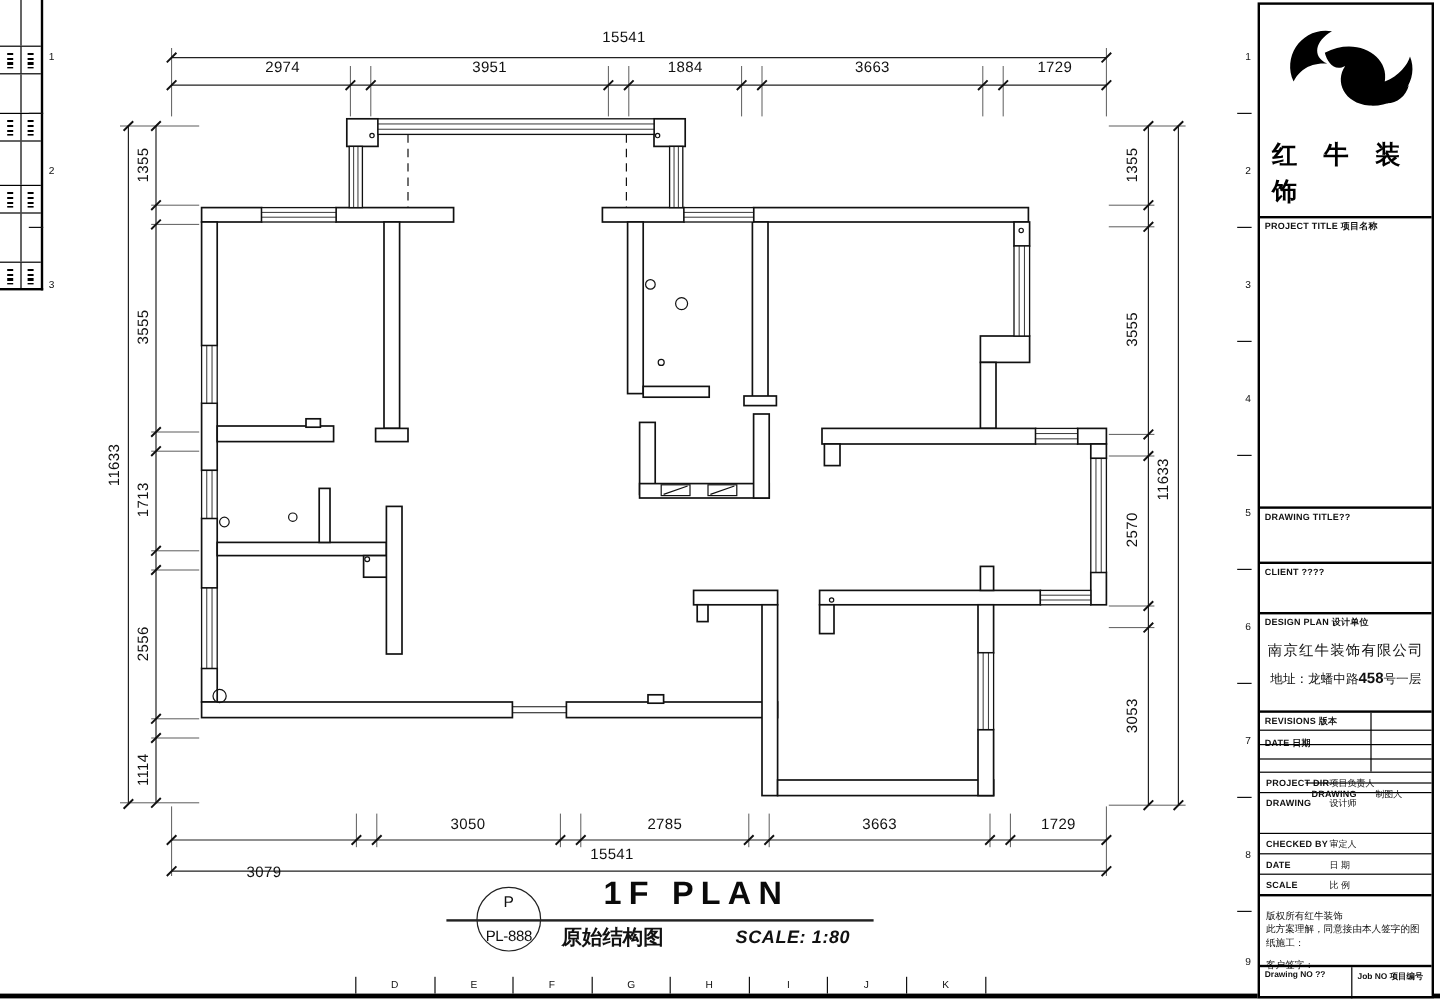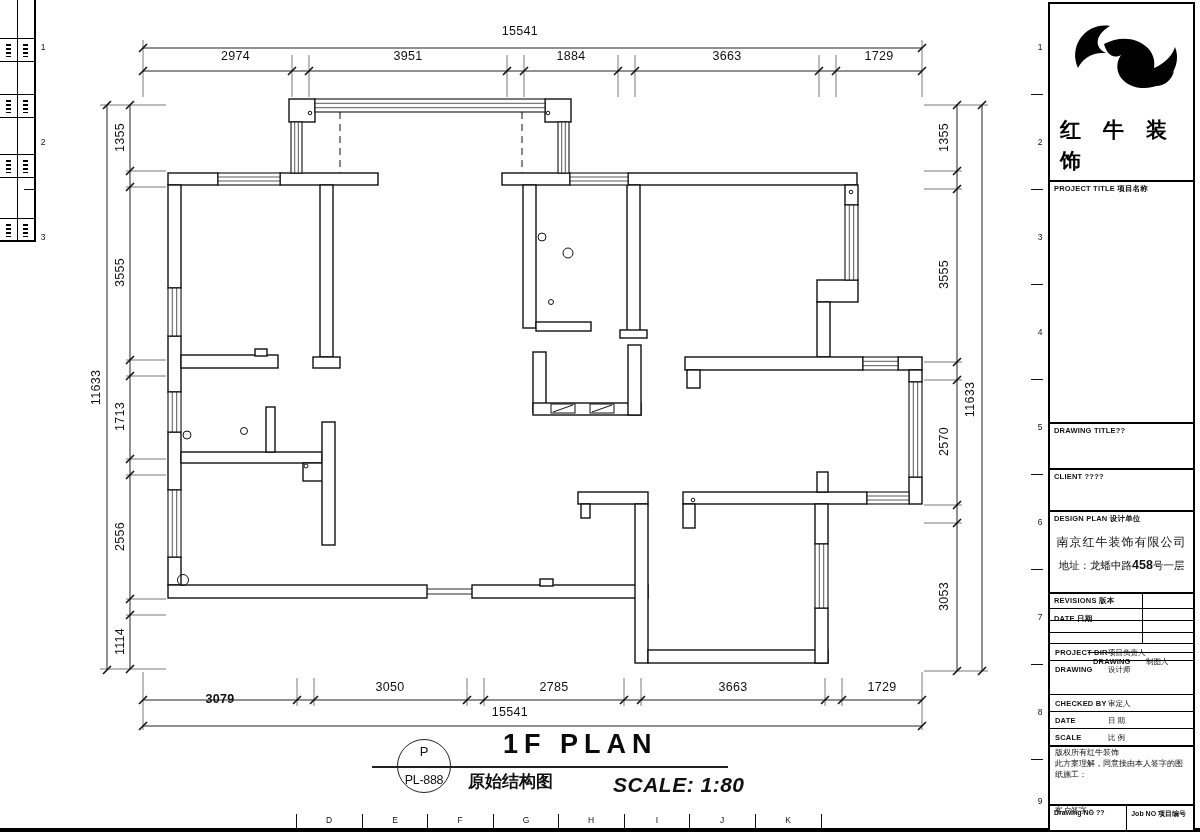--- a/index.html
+++ b/index.html
@@ -22,35 +22,35 @@
   #signstrip .cell{flex:1;border-left:1px solid #000;display:flex;align-items:center;justify-content:center;}
   #signstrip .cell:first-child{border-left:none;}
   .scribble{width:5px;height:13px;background:repeating-linear-gradient(#000 0 2px,#fff 2px 4px);}
   
   #bubble{position:absolute;left:397px;top:739px;width:52px;height:52px;border:1.6px solid #222;border-radius:50%;}
   #bubble .t{position:absolute;width:100%;text-align:center;top:4px;font-size:13px;}
   #bubble .b{position:absolute;width:100%;text-align:center;bottom:5px;font-size:12.5px;letter-spacing:-.3px;margin-top:22px;}
   #titleline{position:absolute;left:372px;top:766px;width:356px;height:1.6px;background:#222;}
   #heading{position:absolute;left:503px;top:729px;font-size:27px;font-weight:800;letter-spacing:6px;color:#0a0a0a;}
   #subtitle{position:absolute;left:468px;top:770px;font-size:17px;font-weight:600;}
-  #scalelabel{position:absolute;left:613px;top:773px;font-size:21px;font-style:italic;font-weight:600;letter-spacing:.5px;}
+  #scalelabel{position:absolute;left:613px;top:773px;font-size:15px;font-style:italic;font-weight:600;letter-spacing:.5px;}
   
   #tblock{position:absolute;left:1048px;top:2px;width:147px;height:830px;border:2.5px solid #000;box-sizing:border-box;background:#fff;}
   #tblock .sec{position:absolute;left:0;right:0;border-top:2px solid #000;box-sizing:border-box;}
   #tblock .hdr{font-size:7.5px;font-weight:bold;padding:2px 4px;letter-spacing:.2px;white-space:nowrap;overflow:hidden;}
   #brand{position:absolute;left:10px;top:110px;width:132px;font-size:21px;font-weight:bold;letter-spacing:22px;line-height:31px;color:#000;}
   #company{position:absolute;left:0;right:0;top:22px;text-align:center;font-size:12px;letter-spacing:1px;}
   #address{position:absolute;left:0;right:0;top:46px;text-align:center;font-size:10.5px;}
   #address b{font-size:12.5px;}
   .tb-row{position:absolute;left:0;right:0;height:17px;border-top:1.6px solid #000;box-sizing:border-box;font-size:7.5px;}
   .tb-row .lab{position:absolute;left:5px;top:4px;font-weight:bold;letter-spacing:.2px;}
   .tb-row .cn{position:absolute;left:58px;top:4px;}
   .rev-cols{position:absolute;top:0;bottom:0;left:64%;border-left:1px solid #000;}
   .rev-sub{position:absolute;left:0;right:0;height:12px;border-top:1px solid #000;}
-  #notes{position:absolute;left:0;right:0;font-size:8px;line-height:11px;padding:0 5px;box-sizing:border-box;}
+  #notes{position:absolute;left:0;right:0;font-size:8px;line-height:11px;padding:11px 5px;box-sizing:border-box;}
   #footer .cell{position:absolute;top:0;bottom:0;font-size:7px;font-weight:bold;padding:3px 4px;box-sizing:border-box;}
 </style>
 </head>
 <body>
 
 <div id="sheet">
 
   <svg class="abs" width="1045" height="840" viewBox="0 0 1045 840" style="left:0;top:0">
 
     <g stroke="#222" stroke-width="1" fill="none">
@@ -185,21 +185,21 @@
     </g>
   </svg>
 
   <div class="dim" style="left:488px;top:24px;">15541</div>
   <div class="dim" style="left:186px;top:49px;text-align:right;">2974</div>
   <div class="dim" style="left:376px;top:49px;">3951</div>
   <div class="dim" style="left:539px;top:49px;">1884</div>
   <div class="dim" style="left:695px;top:49px;">3663</div>
   <div class="dim" style="left:847px;top:49px;">1729</div>
 
-  <div class="dim" style="left:188px;top:692px;font-weight:bold;">3079</div>
+  <div class="dim" style="left:188px;top:720px;">3079</div>
   <div class="dim" style="left:358px;top:680px;">3050</div>
   <div class="dim" style="left:522px;top:680px;">2785</div>
   <div class="dim" style="left:701px;top:680px;">3663</div>
   <div class="dim" style="left:850px;top:680px;">1729</div>
   <div class="dim" style="left:478px;top:705px;">15541</div>
 
   <div class="dim v" style="left:64px;top:380px;">11633</div>
   <div class="dim v" style="left:88px;top:130px;">1355</div>
   <div class="dim v" style="left:88px;top:265px;">3555</div>
   <div class="dim v" style="left:88px;top:409px;">1713</div>
@@ -374,21 +374,21 @@
     </div>
     <div class="tb-row" style="top:724px;">
       <span class="lab">SCALE</span>
         <span class="cn">比 例</span>
     </div>
 
     <div class="sec" style="top:741px;height:59px;">
       <div id="notes">
         <div>版权所有红牛装饰</div>
         <div>此方案理解，同意接由本人签字的图纸施工：</div>
-        <div style="margin-top:25px;">客户签字：</div>
+        <div style="margin-top:8px;">客户签字：</div>
       </div>
     </div>
 
     <div class="sec" id="footer" style="top:800px;height:28px;">
       <div class="cell" style="left:0;width:54%;border-right:1px solid #000;">Drawing NO ??</div>
       <div class="cell" style="left:54%;right:0;">Job NO 项目编号</div>
     </div>
   </div>
 
 </div>

